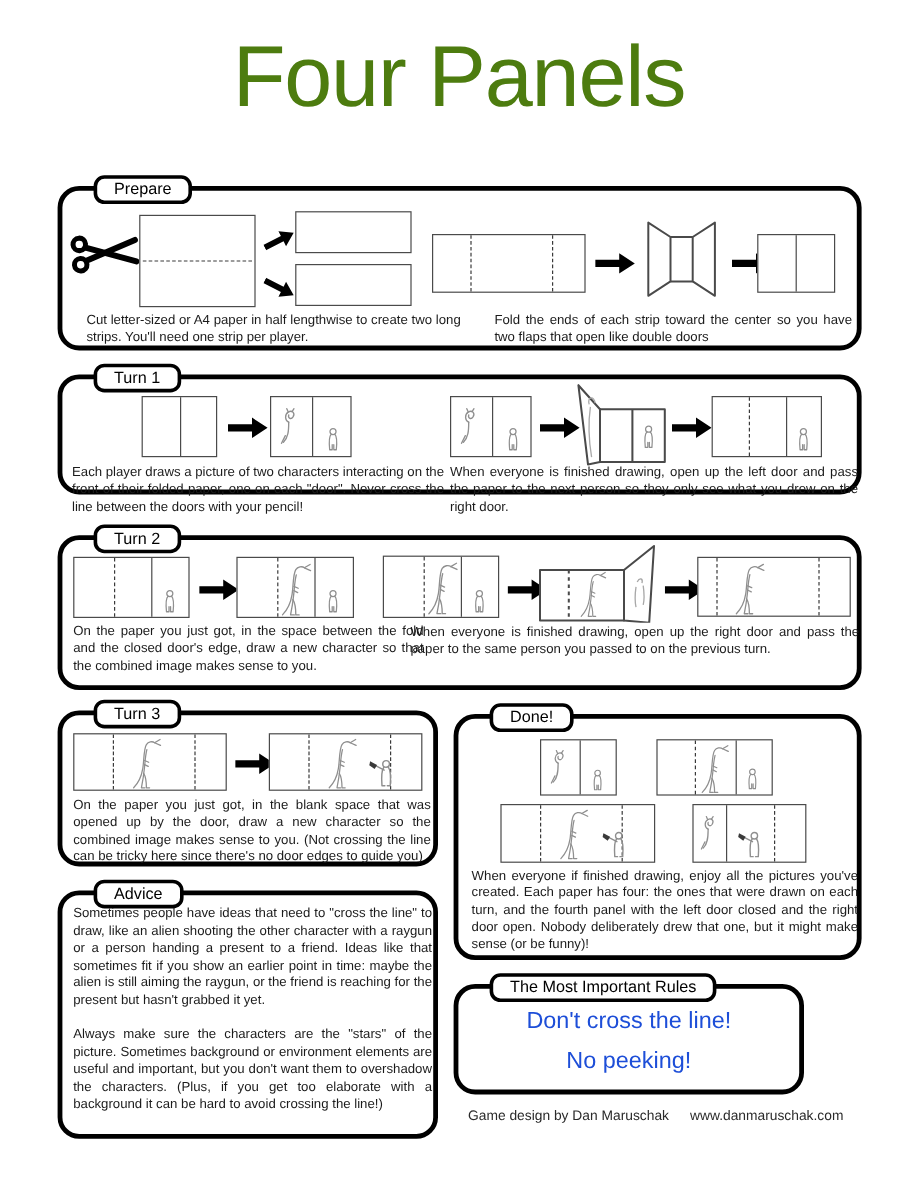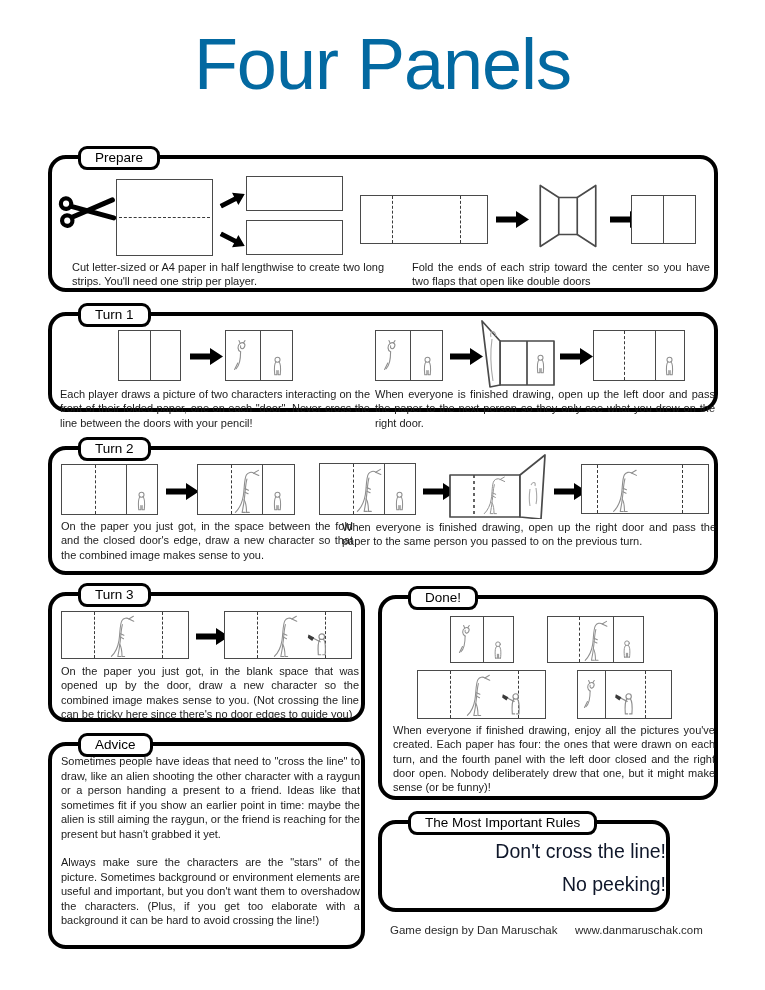--- a/index.html
+++ b/index.html
@@ -3,21 +3,21 @@
 <meta charset="utf-8">
 <style>
   * { margin:0; padding:0; box-sizing:border-box; }
   html,body { background:#fff; }
   .page {
     position:relative; width:765px; height:990px; background:#ffffff;
     font-family:"Liberation Sans", sans-serif; color:#1b1b1b; overflow:hidden;
   }
   .title {
     position:absolute; top:24px; left:0; width:100%; text-align:center;
-    font-size:72px; line-height:80px; color:#0369a1; font-weight:400; letter-spacing:-1px;
+    font-size:72px; line-height:80px; color:#4d7c0f; font-weight:400; letter-spacing:-1px;
   }
   .subtitle {
     position:absolute; top:106px; left:0; width:100%; text-align:center;
     font-size:26px; line-height:32px; color:#000;
   }
   .box {
     position:absolute; border:4px solid #000; border-radius:18px; background:#fff;
   }
   .tab {
     position:absolute; top:0; left:26px; transform:translateY(-54%);
@@ -35,21 +35,21 @@
   .hd { position:absolute; left:2px; right:2px; height:0; border-top:1.5px dashed #3a3a3a; }
   .char { position:absolute; }
   .fig { position:absolute; }
   .arr { position:absolute; width:34px; height:21px; }
   .arr svg { display:block; width:100%; height:100%; }
   .arr-sm { width:28px; height:18px; }
   .rot-up { transform:rotate(-27deg); }
   .rot-dn { transform:rotate(27deg); }
   .advice-text { position:absolute; left:9px; top:8px; width:299px; }
   .advice-text p { font-size:11px; line-height:1.32; text-align:justify; margin:0 0 14px 0; color:#1b1b1b; }
-  .rules-line { position:absolute; left:0; width:100%; text-align:right; font-size:19.5px; color:#0f172a; }
+  .rules-line { position:absolute; left:0; width:100%; text-align:center; font-size:19.5px; color:#1d4ed8; }
   .footer-item { position:absolute; font-size:11.5px; color:#2a2a2a; }
 </style>
 </head>
 <body>
 
 <svg width="0" height="0" style="position:absolute" aria-hidden="true">
   <defs>
     <symbol id="c-flower" viewBox="0 0 20 40">
       <g stroke="#8f8f8f" fill="none" stroke-width="1.4" stroke-linecap="round" stroke-linejoin="round">
         <path d="M2,38 L6,30"></path>

